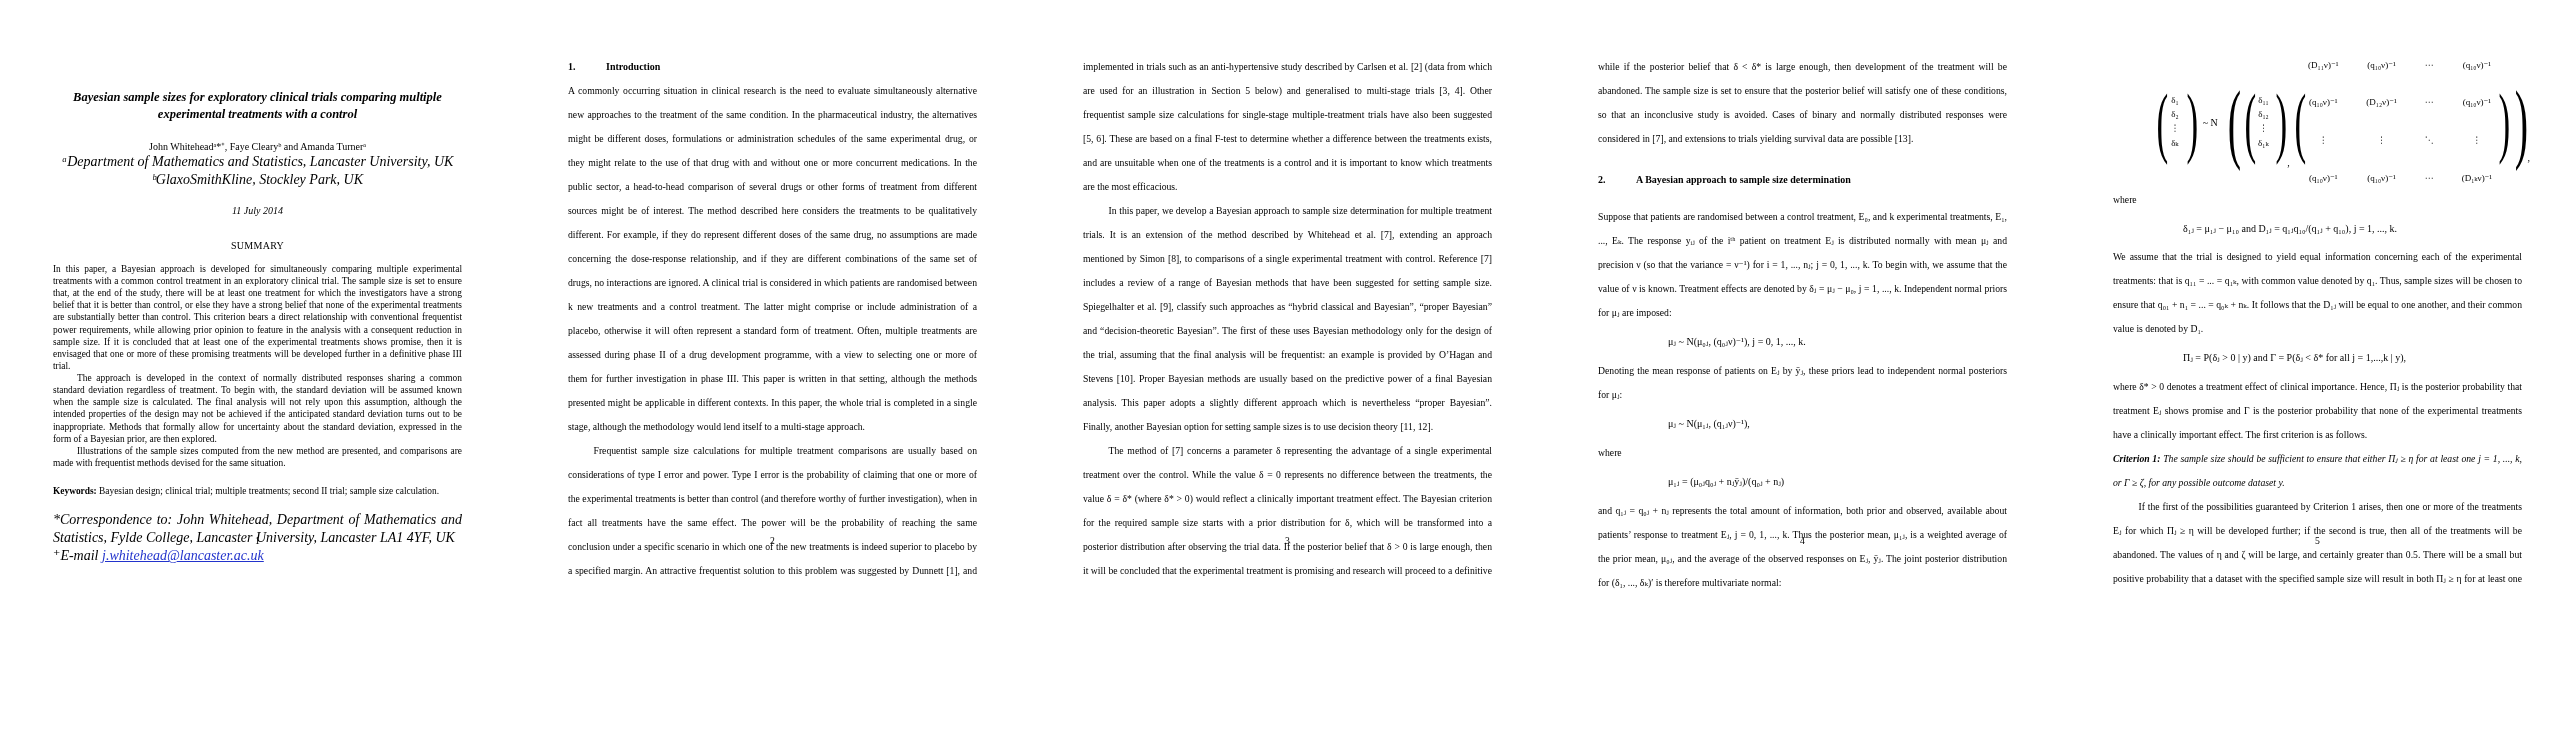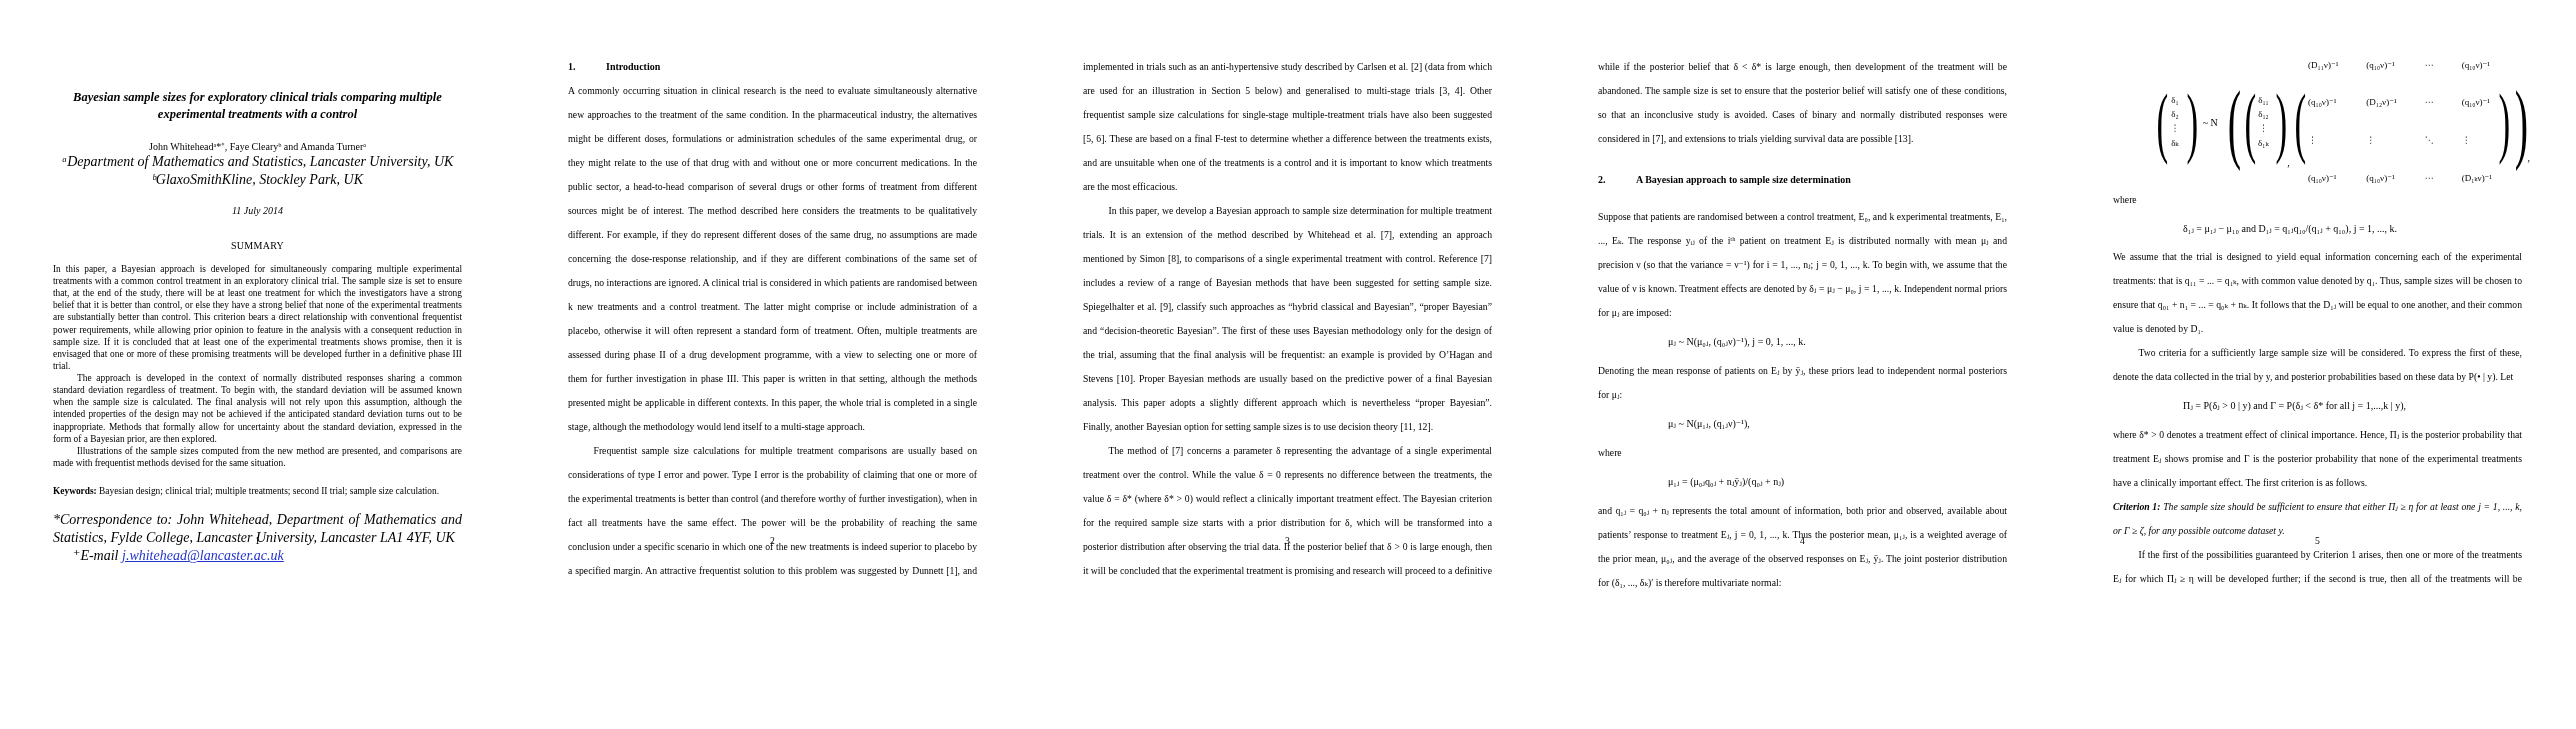--- a/index.html
+++ b/index.html
@@ -18,41 +18,41 @@
   .authors { margin-top:16px; text-align:center; font-size:10px; line-height:1.3;font-family:Liberation Serif, serif; }
   .affil { text-align:center; font-style:italic; font-size:14px; line-height:1.3; }
   .date { margin-top:16px; text-align:center; font-style:italic; font-size:10px; }
   .summary-head { margin-top:24px; text-align:center; font-size:10px; letter-spacing:0.3px; }
   .abstract { margin-top:12px; }
   .abstract p { font-size:9.4px; line-height:1.29; text-align:justify; }
   .abstract p.ind { text-indent:24px; }
   .keywords { margin-top:16px; font-size:9.4px; line-height:1.29; text-align:justify; }
   .b { font-weight:bold; }
   .corr { margin-top:13.4px; font-style:italic; font-size:14px; line-height:1.32; text-align:justify; }
-  .email-line { margin-top:0;margin-left:20px; }
+  .email-line { margin-top:0; }
   .email-link { color:#2233cc; text-decoration:underline; font-style:italic; }
 
   
   .content { }
   .pg2 .content, .pg3 .content, .pg4 .content { padding-top:55px; }
   .pg5 .content { padding-top:35px; }
   .bp { font-size:9.7px; line-height:24px; text-align:justify; }
   .bp.ind { text-indent:25.5px; }
   .sec-head { font-weight:bold; font-size:10px; line-height:24px; }
   .sec-head .num { display:inline-block; width:38px; }
   .pg4 .sec-head { margin-top:17px; margin-bottom:13.4px; }
   .eq { margin:4.9px 0 4.9px 70px; font-size:10px; line-height:24px; }
 
   
   .matrix { display:flex; align-items:center; margin:25.5px 0 3.6px 39px; font-size:9px; }
   .paren { display:inline-block; font-size:78px; line-height:72px; transform:scaleX(.45); width:16px; text-align:center; font-weight:200; }
   .paren.outer { font-size:89px; line-height:81px; width:17px; }
   .vec { display:flex; flex-direction:column; justify-content:center; row-gap:4.3px; text-align:center; padding:0 2.4px; }
   .vec span { display:block; line-height:1.1; }
-  .mat { display:grid; grid-template-columns:repeat(4,auto); column-gap:9.7px; row-gap:4.3px; padding:0 2.4px;gap:28px; }
+  .mat { display:grid; grid-template-columns:repeat(4,auto); column-gap:9.7px; row-gap:4.3px; text-align:center; padding:0 2.4px;gap:28px; }
   .mat span { line-height:1.1; }
   .m-op { margin:0 4.9px; font-size:10px; white-space:nowrap; }
   .m-comma { font-size:10px; align-self:flex-end; padding-bottom:16px; }
   .m-comma.end { padding-bottom:20.7px; }
 
   .crit-label { font-weight:bold; font-style:italic; }
   .crit-text { font-style:italic; }
 </style>
 </head>
 <body>
@@ -151,21 +151,20 @@
           <span>⋯</span>
           <span>(D₁ₖν)⁻¹</span>
         </div>
         <span class="paren">)</span>
         <span class="paren outer">)</span>
         <span class="m-comma end">,</span>
       </div>
       <p class="bp">where</p>
       <div class="eq">δ₁ⱼ = μ₁ⱼ − μ₁₀ and D₁ⱼ = q₁ⱼq₁₀/(q₁ⱼ + q₁₀),  j = 1, ..., k.</div>
       <p class="bp">We assume that the trial is designed to yield equal information concerning each of the experimental treatments: that is q₁₁ = ... = q₁ₖ, with common value denoted by q₁.  Thus, sample sizes will be chosen to ensure that q₀₁ + n₁ = ... = q₀ₖ + nₖ.  It follows that the D₁ⱼ will be equal to one another, and their common value is denoted by D₁.</p>
-      <p class="bp ind">Two criteria for a sufficiently large sample size will be considered.  To express the first of these, denote the data collected in the trial by y, and posterior probabilities based on these data by P(• | y).  Let</p>
       <div class="eq">Πⱼ = P(δⱼ &gt; 0 | y)   and   Γ = P(δⱼ &lt; δ* for all j = 1,...,k | y),</div>
       <p class="bp">where δ* &gt; 0 denotes a treatment effect of clinical importance.  Hence, Πⱼ is the posterior probability that treatment Eⱼ shows promise and Γ is the posterior probability that none of the experimental treatments have a clinically important effect.  The first criterion is as follows.</p>
       <p class="bp"><span class="crit-label">Criterion 1:</span><span class="crit-text">  The sample size should be sufficient to ensure that either Πⱼ ≥ η for at least one j = 1, ..., k, or Γ ≥ ζ, for any possible outcome dataset y.</span></p>
       <p class="bp ind">If the first of the possibilities guaranteed by Criterion 1 arises, then one or more of the treatments Eⱼ for which Πⱼ ≥ η will be developed further; if the second is true, then all of the treatments will be abandoned.  The values of η and ζ will be large, and certainly greater than 0.5.  There will be a small but positive probability that a dataset with the specified sample size will result in both Πⱼ ≥ η for at least one j = 1, ..., k and Γ ≥ ζ being true.  In such a case, at least one treatment is showing promise but none appear to have an important effect.  The</p>
     </div>
     <div class="page-number">5</div>
   </section>
 
 </div>
 

